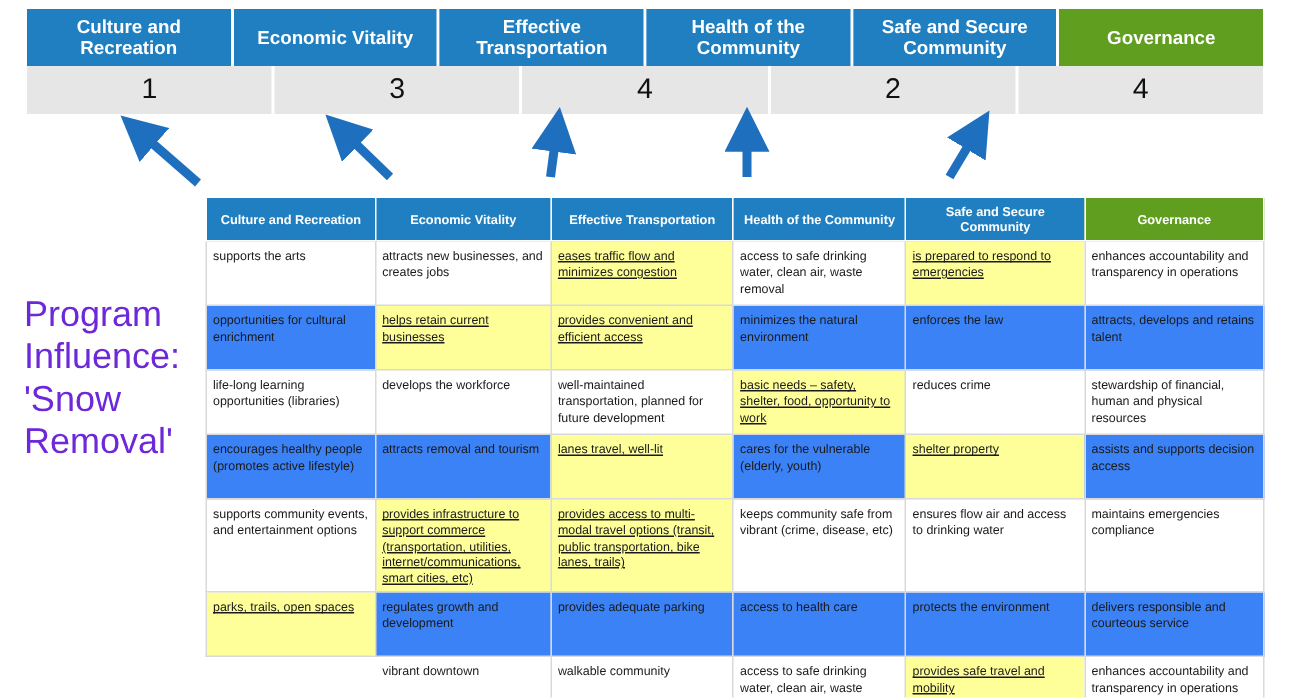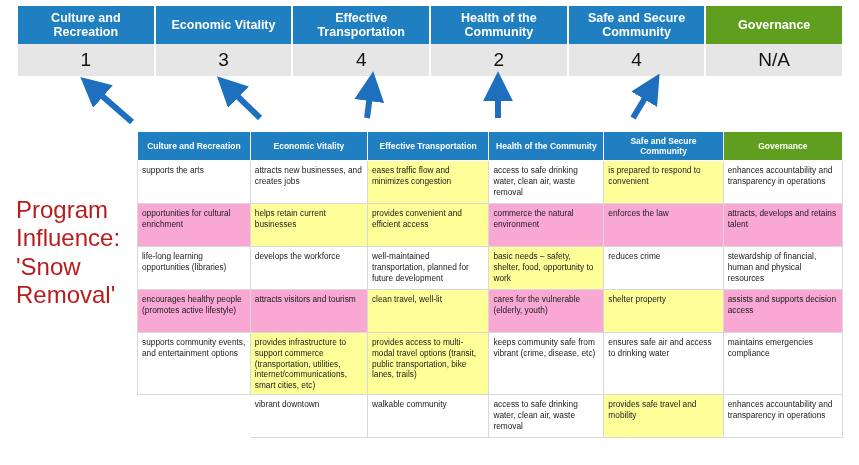--- a/index.html
+++ b/index.html
@@ -74,21 +74,21 @@
     pointer-events: none;
   }
 
   
   #caption {
     position: absolute;
     left: 16px;
     top: 196px;
     width: 120px;
     font-size: 24px;
-    color: #b91c1c;
+    color: #6d28d9;
     line-height: 1.18;
   }
 
   
   #matrix {
     position: absolute;
     left: 137px;
     top: 131px;
     width: 706px;
     border-collapse: collapse;
@@ -112,24 +112,25 @@
     font-size: 8.3px;
     color: #1a1a1a;
     vertical-align: top;
     padding: 4px 4px;
     line-height: 1.28;
     border: 1px solid #d9d9d9;
     background: #ffffff;
     height: 34px;
   }
   #matrix tr.alt td {
-    background: #f9a8d4;
+    background: #3b82f6;
   }
   #matrix td.hl {
     background: #ffff99 !important;
+    text-decoration: underline;
   }
   #matrix td.empty {
     background: #ffffff !important;
     border: 1px solid #ffffff;
   }
 </style>
 </head>
 <body>
 
 <div id="top-band">
@@ -140,21 +141,20 @@
   <div class="top-head-cell">Safe and Secure Community</div>
   <div class="top-head-cell gov">Governance</div>
 </div>
 
 <div id="score-band">
   <div class="score-cell">1</div>
   <div class="score-cell">3</div>
   <div class="score-cell">4</div>
   <div class="score-cell">2</div>
   <div class="score-cell">4</div>
-  <div class="score-cell">N/A</div>
 </div>
 
 <svg id="arrow-layer" viewBox="0 0 859 465">
   <defs>
     <marker id="ah" markerWidth="5" markerHeight="5" refX="2.2" refY="2.5" orient="auto">
       <path d="M0,0 L5,2.5 L0,5 z" fill="#1f6fbf"></path>
     </marker>
   </defs>
   <line x1="132" y1="122" x2="93" y2="88" stroke="#1f6fbf" stroke-width="6" marker-end="url(#ah)"></line>
   <line x1="260" y1="118" x2="229" y2="88" stroke="#1f6fbf" stroke-width="6" marker-end="url(#ah)"></line>
@@ -183,54 +183,62 @@
       <th>Safe and Secure Community</th>
       <th class="gov">Governance</th>
     </tr>
   </thead>
   <tbody>
     <tr>
       <td>supports the arts</td>
       <td>attracts new businesses, and creates jobs</td>
       <td class="hl">eases traffic flow and minimizes congestion</td>
       <td>access to safe drinking water, clean air, waste removal</td>
-      <td class="hl">is prepared to respond to convenient</td>
+      <td class="hl">is prepared to respond to emergencies</td>
       <td>enhances accountability and transparency in operations</td>
     </tr>
     <tr class="alt">
       <td>opportunities for cultural enrichment</td>
       <td class="hl">helps retain current businesses</td>
       <td class="hl">provides convenient and efficient access</td>
-      <td>commerce the natural environment</td>
+      <td>minimizes the natural environment</td>
       <td>enforces the law</td>
       <td>attracts, develops and retains talent</td>
     </tr>
     <tr>
       <td>life-long learning opportunities (libraries)</td>
       <td>develops the workforce</td>
       <td>well-maintained transportation, planned for future development</td>
       <td class="hl">basic needs – safety, shelter, food, opportunity to work</td>
       <td>reduces crime</td>
       <td>stewardship of financial, human and physical resources</td>
     </tr>
     <tr class="alt">
       <td>encourages healthy people (promotes active lifestyle)</td>
-      <td>attracts visitors and tourism</td>
-      <td class="hl">clean travel, well-lit</td>
+      <td>attracts removal and tourism</td>
+      <td class="hl">lanes travel, well-lit</td>
       <td>cares for the vulnerable (elderly, youth)</td>
       <td class="hl">shelter property</td>
       <td>assists and supports decision access</td>
     </tr>
     <tr>
       <td>supports community events, and entertainment options</td>
       <td class="hl">provides infrastructure to support commerce (transportation, utilities, internet/communications, smart cities, etc)</td>
       <td class="hl">provides access to multi-modal travel options (transit, public transportation, bike lanes, trails)</td>
       <td>keeps community safe from vibrant (crime, disease, etc)</td>
-      <td>ensures safe air and access to drinking water</td>
+      <td>ensures flow air and access to drinking water</td>
       <td>maintains emergencies compliance</td>
+    </tr>
+    <tr class="alt">
+      <td class="hl">parks, trails, open spaces</td>
+      <td>regulates growth and development</td>
+      <td>provides adequate parking</td>
+      <td>access to health care</td>
+      <td>protects the environment</td>
+      <td>delivers responsible and courteous service</td>
     </tr>
     <tr>
       <td class="empty"></td>
       <td>vibrant downtown</td>
       <td>walkable community</td>
       <td>access to safe drinking water, clean air, waste removal</td>
       <td class="hl">provides safe travel and mobility</td>
       <td>enhances accountability and transparency in operations</td>
     </tr>
 

